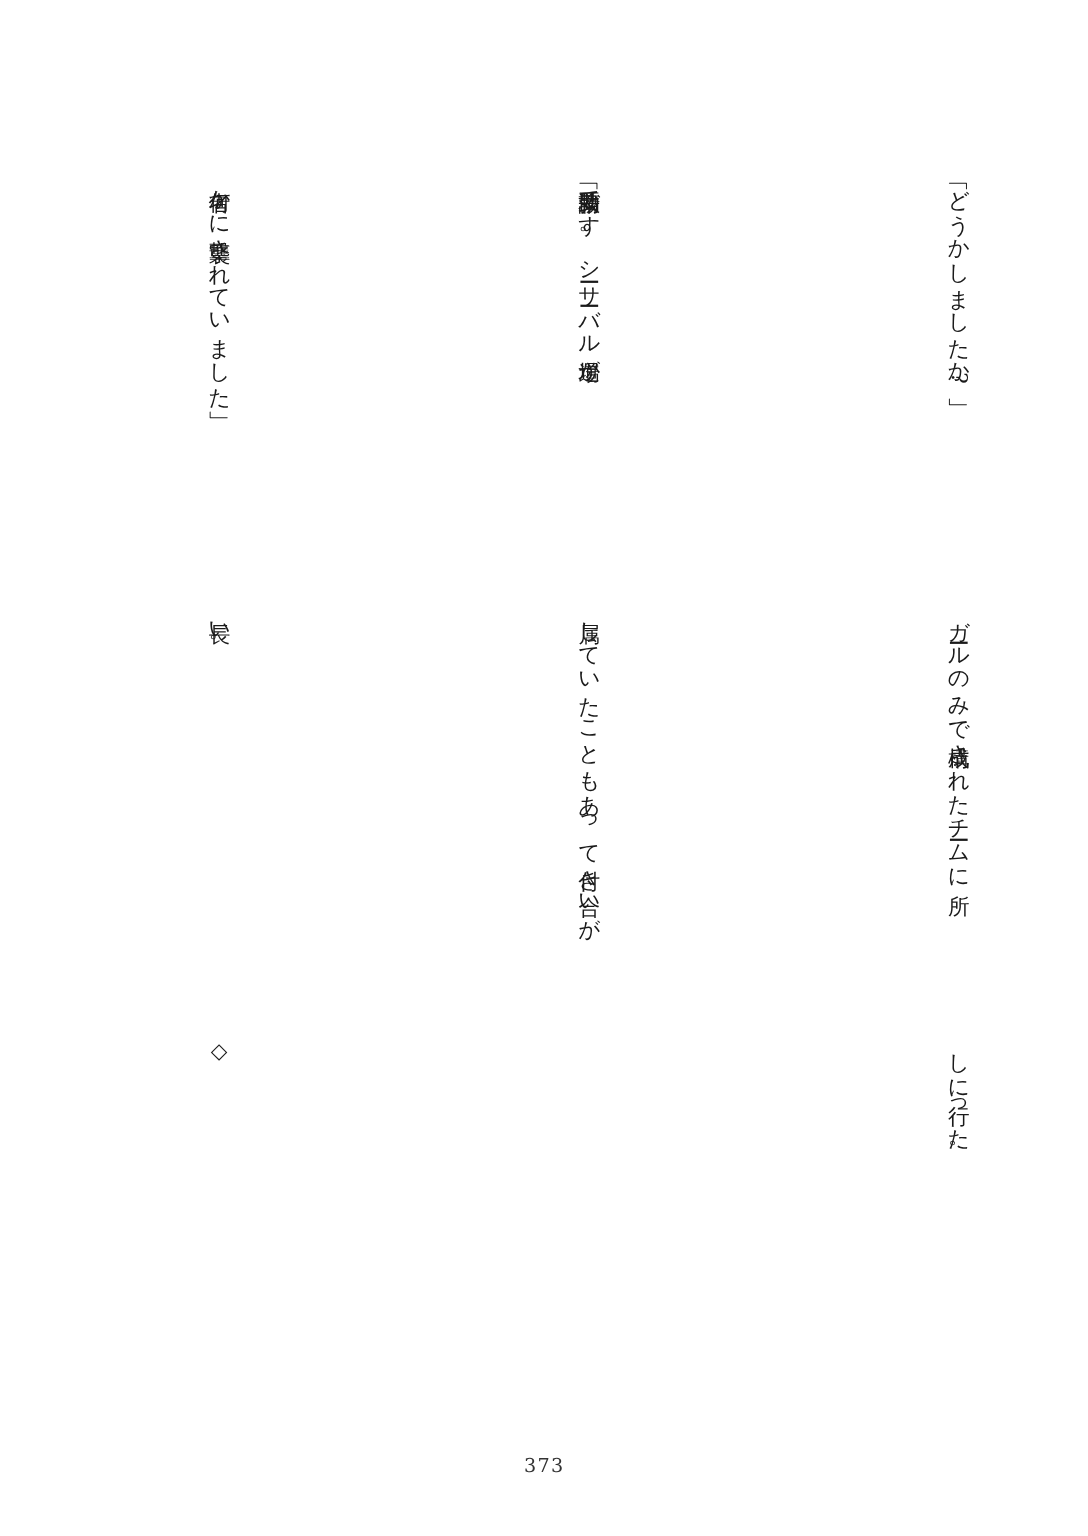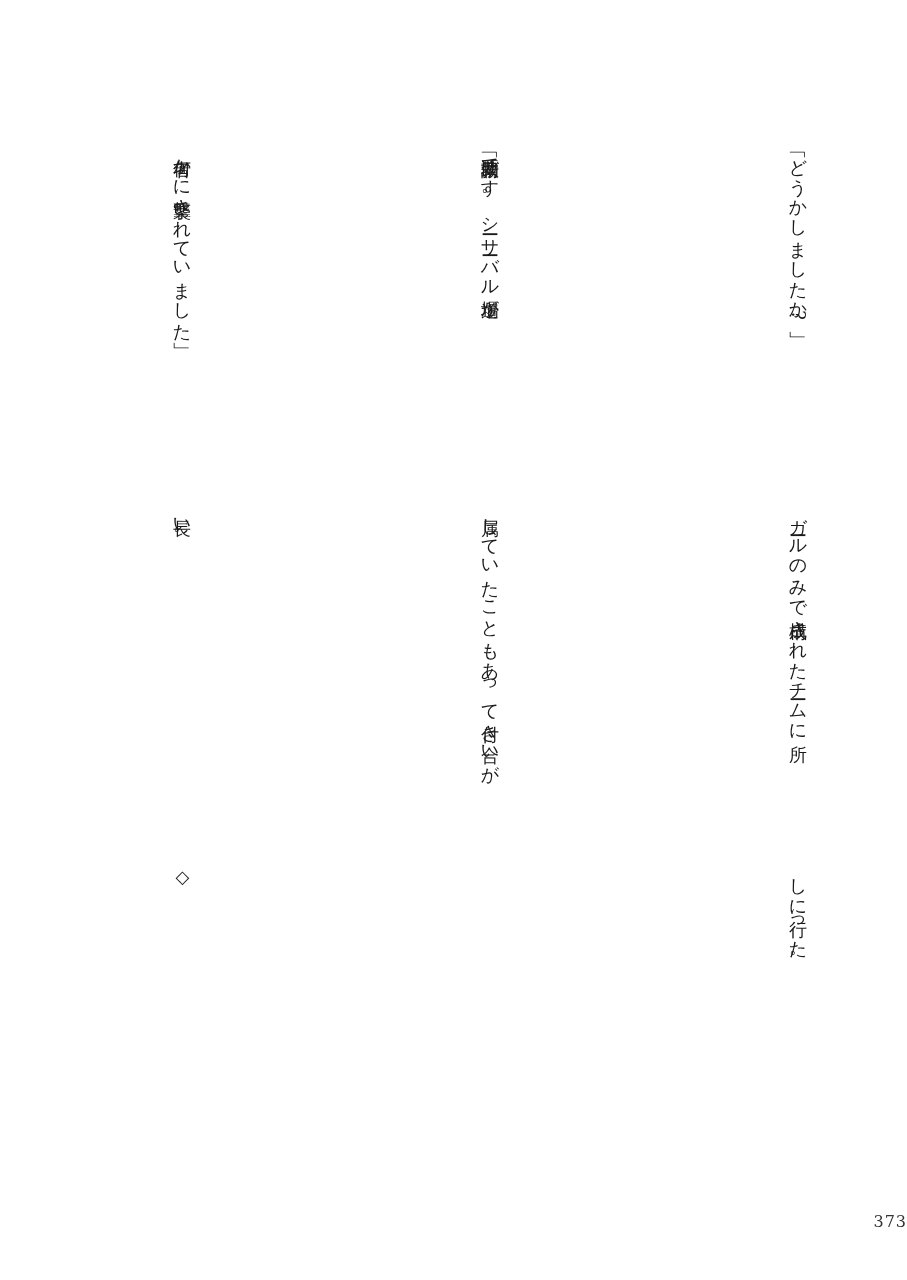--- a/index.html
+++ b/index.html
@@ -20,21 +20,21 @@
     font-size:18px;
     line-height:31px;
   }
   #band-0{top:146px;}
   #band-1{top:506px;}
   #band-2{top:866px;}
   .col{block-size:308px;white-space:pre;}
   .page-number{
     position:absolute;
     top:1212px;left:0;width:100%;
-    text-align:right;
+    text-align:center;
     font-size:16px;
     color:#333333;
     letter-spacing:1px;
   }
 </style>
 </head>
 <body>
 
 <div class="page">
   <div class="band" id="band-0">

